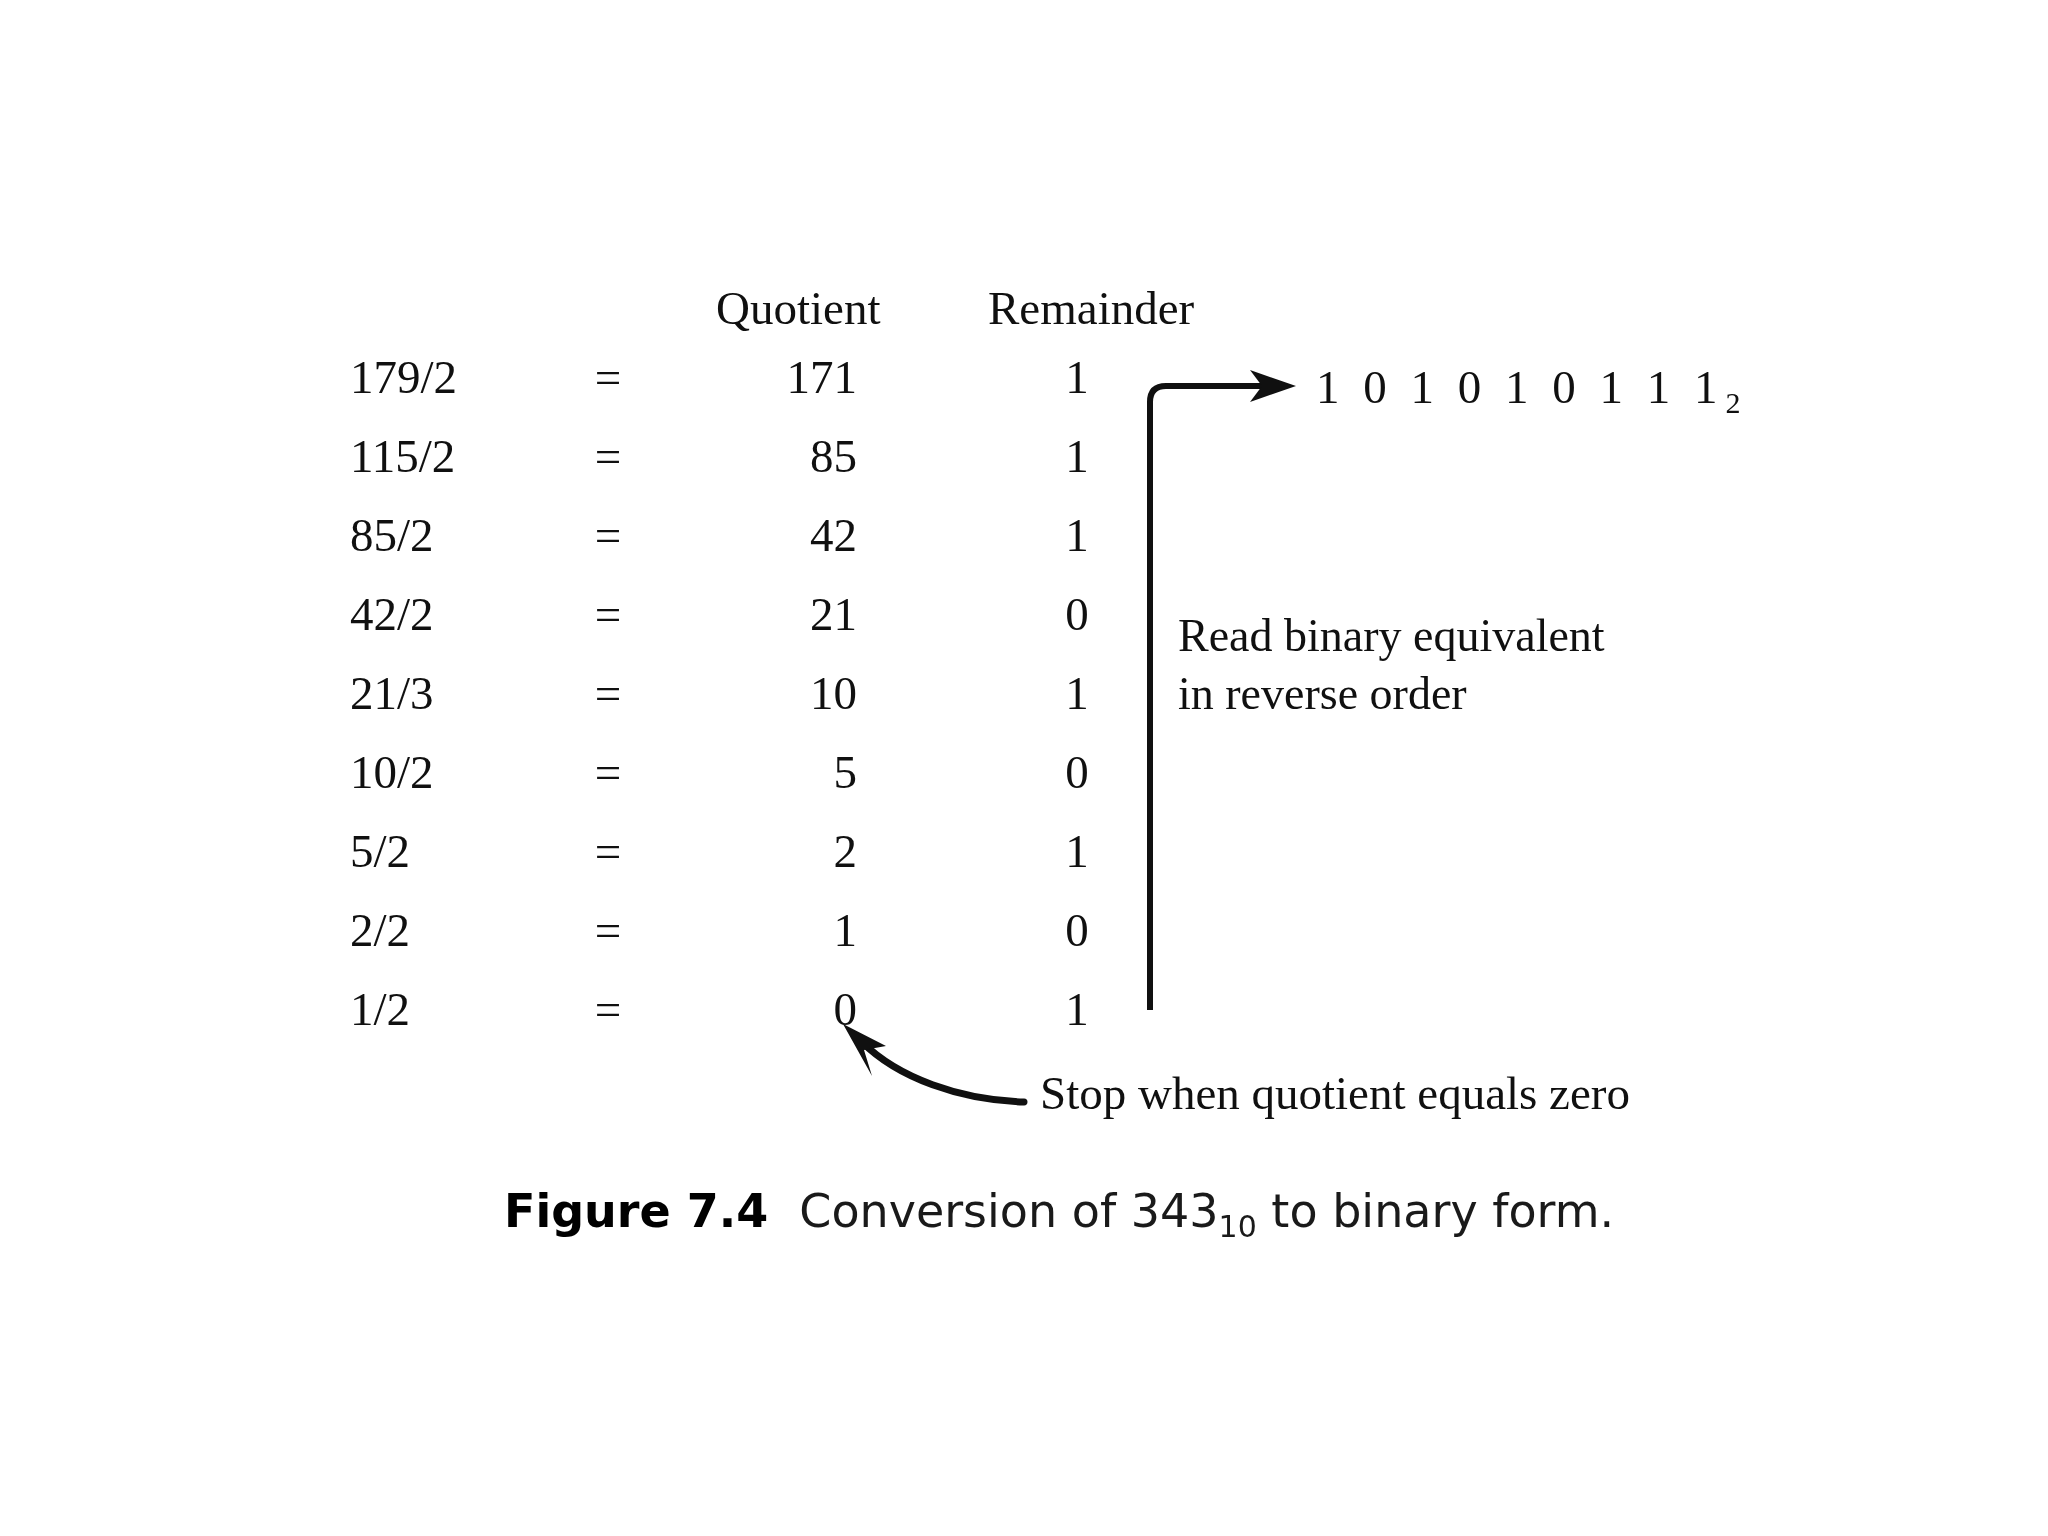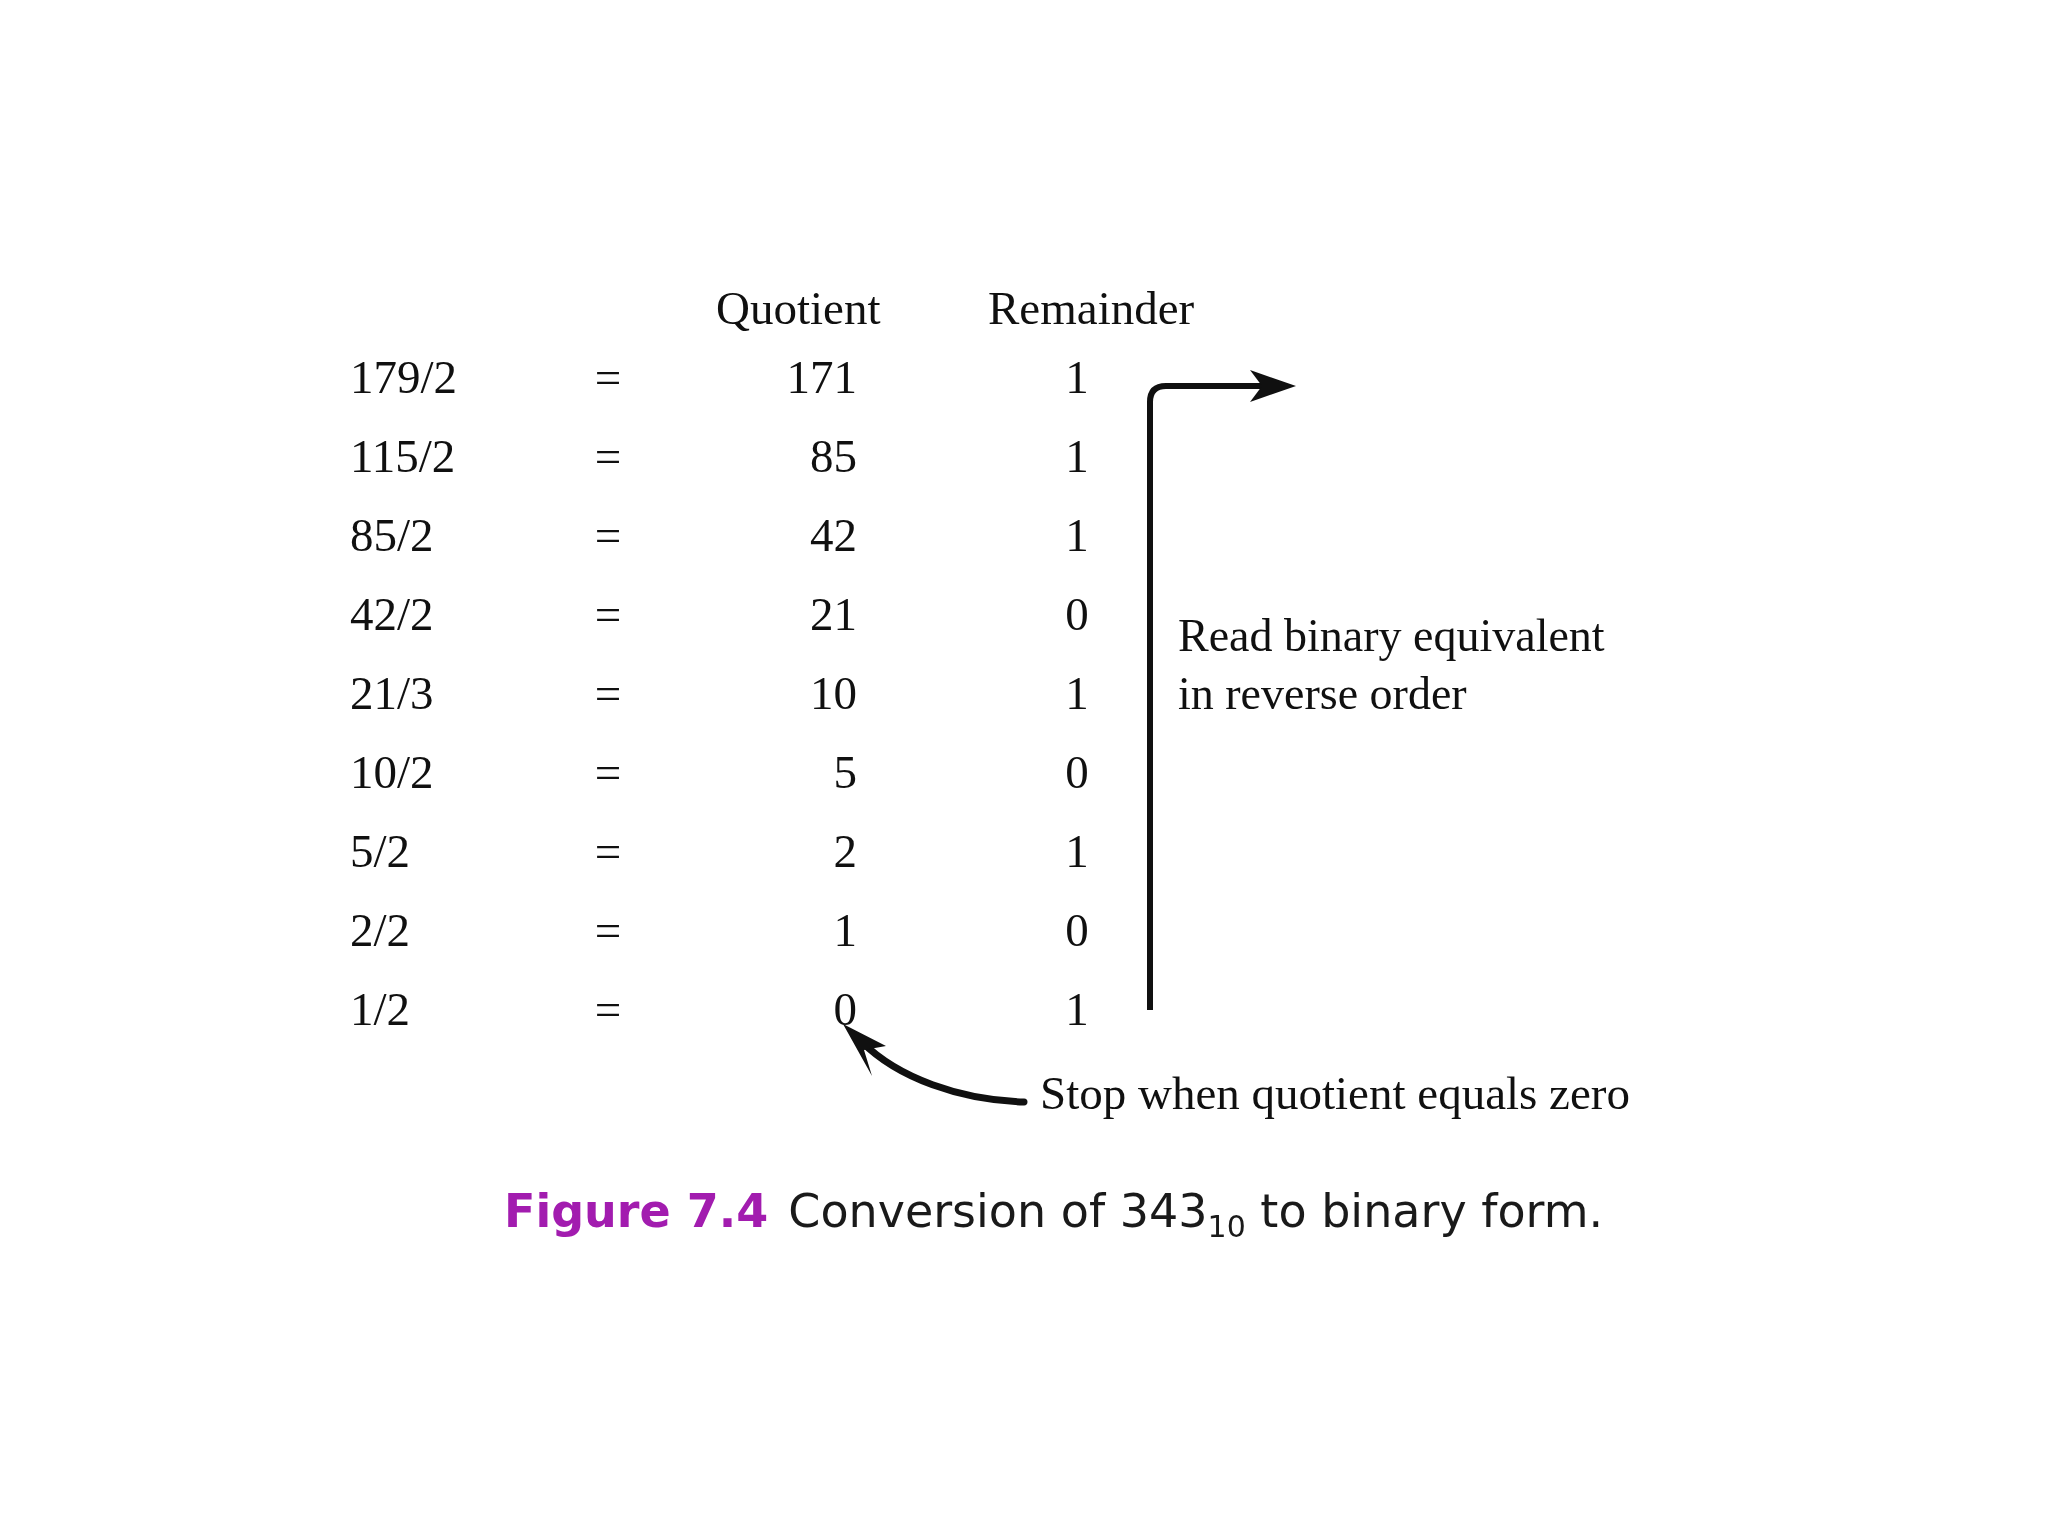--- a/index.html
+++ b/index.html
@@ -131,22 +131,22 @@
     left: 504px;
     top: 1183px;
     font-family: "DejaVu Sans", "Liberation Sans", sans-serif;
     font-size: 46px;
     line-height: 56px;
     color: #1a1a1a;
     white-space: nowrap;
   }
   #figure-caption .fig-label {
     font-weight: bold;
-    color: #a21caf;
-    margin-right: 20px;
+    color: #000000;
+    margin-right: 31px;
   }
   #figure-caption .sub {
     font-size: 30px;
     vertical-align: -0.32em;
   }
 </style>
 </head>
 <body>
 
 <div id="figure-root">
@@ -226,20 +226,23 @@
 
     <path d="M 1150 1010 L 1150 402 Q 1150 386 1166 386 L 1268 386" fill="none" stroke="#101010" stroke-width="6" stroke-linecap="butt"></path>
 
     <path d="M 1296 386 L 1250 370 L 1262 386 L 1250 402 Z" fill="#101010" stroke="none"></path>
 
     <path d="M 1024 1102 C 960 1100 898 1078 862 1042" fill="none" stroke="#101010" stroke-width="7" stroke-linecap="round"></path>
 
     <path d="M 843 1024 L 872 1076 L 864 1050 L 886 1046 Z" fill="#101010" stroke="none"></path>
   </svg>
 
+  <div id="binary-result">
+    <span>1 0 1 0 1 0 1 1 1</span><span class="sub">2</span>
+  </div>
 
   <div id="read-note">
     <div>Read binary equivalent</div>
     <div>in reverse order</div>
   </div>
 
   <div id="stop-note">Stop when quotient equals zero</div>
 
   <div id="figure-caption">
     <span class="fig-label">Figure 7.4</span><span>Conversion of 343</span><span class="sub">10</span><span> to binary form.</span>

